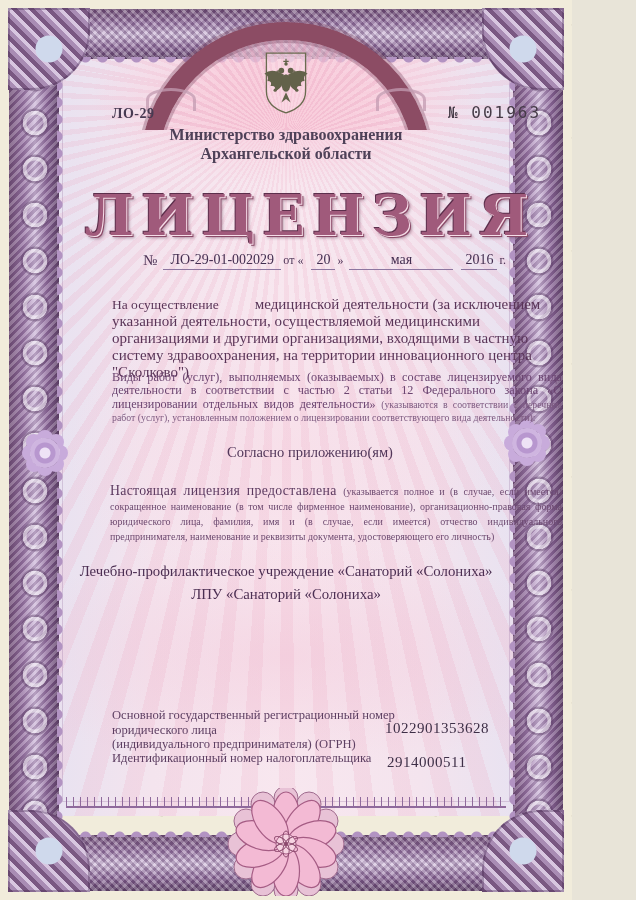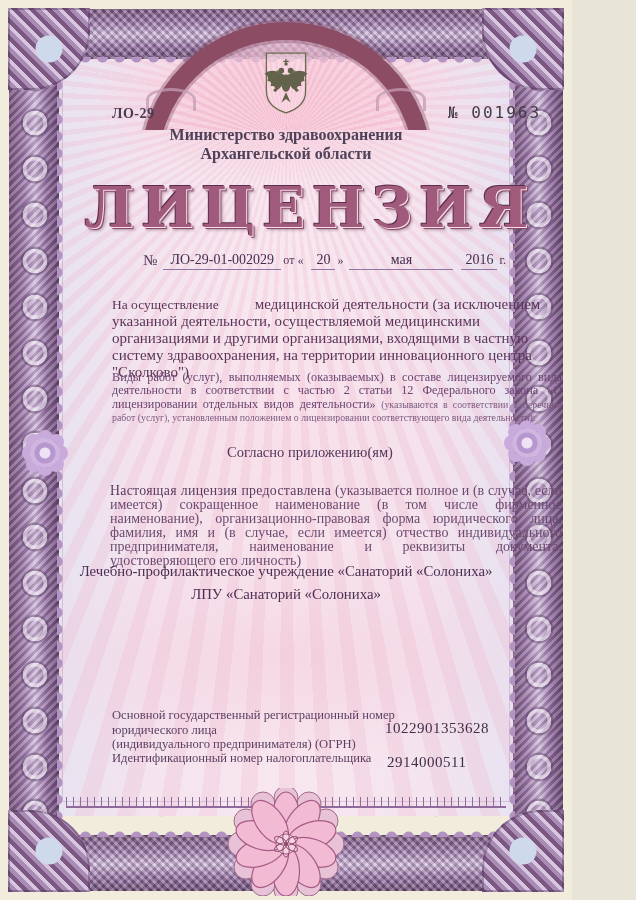--- a/index.html
+++ b/index.html
@@ -98,41 +98,41 @@
   
   .coa{position:absolute;left:50%;top:50px;transform:translateX(-50%);z-index:6;}
   
   .content{position:absolute;inset:0;z-index:6;color:#553a5c;}
   .content > div{position:absolute;}
   .form-code{left:112px;top:106px;font-size:14px;font-weight:700;letter-spacing:.5px;color:#473a52;}
   .serial{left:448px;top:103px;font-family:"DejaVu Sans Mono",monospace;font-size:16px;
     letter-spacing:2px;color:#453b47;}
   .ministry{top:125px;left:0;right:0;text-align:center;font-size:16px;line-height:19px;
     font-weight:700;color:#4e4158;}
-  .doc-title{top:174px;left:0;right:0;text-align:center;font-family:"DejaVu Serif",serif;
+  .doc-title{top:182px;left:0;right:0;text-align:center;font-family:"DejaVu Serif",serif;
     font-size:56px;font-weight:700;letter-spacing:7px;color:#a05a7b;
     text-shadow:1px 1px 0 #f6dde8, 2px 2px 0 #8a4a68, 3px 3px 3px rgba(96,48,76,.45), -1px -1px 0 #5c2f4c;padding-left:48px;}
   .numline{top:252px;left:143px;display:flex;align-items:flex-end;color:#4c3356;}
   .numline .lbl{font-size:12px;padding:0 2px 2px;}
   .numline .nosign{font-size:15px;padding-bottom:1px;margin-right:6px;}
   .numline .uval{border-bottom:1px solid #8d76a0;text-align:center;font-size:14px;
     padding-bottom:1px;color:#432e50;}
   .u-lic{width:118px;}
   .u-day{width:24px;margin-left:6px;}
   .u-month{width:104px;margin-left:4px;}
   .u-year{width:36px;margin-left:8px;}
   .activity{top:296px;left:112px;width:448px;font-size:15px;line-height:17px;color:#5a3558;}
   .activity .intro{font-size:13.5px;padding-right:36px;}
   .works{top:371px;left:112px;width:450px;font-size:12.2px;line-height:13.4px;
     text-align:justify;color:#6b4470;}
   .works .note{font-size:9.8px;color:#7d5a80;}
   .attach{top:444px;left:0;right:0;text-align:center;font-size:14.5px;color:#52375a;padding-left:48px;}
   .granted{top:483px;left:110px;width:452px;line-height:13px;text-align:justify;color:#5c3a60;}
   .granted .intro{font-size:13.8px;letter-spacing:.3px;}
-  .granted .note{font-size:14px;color:#6d4a70;}
+  .granted .note{font-size:10px;color:#6d4a70;}
   .org{top:560px;left:60px;right:60px;text-align:center;font-size:14.8px;line-height:23px;color:#4c2f53;}
   .ogrn-label{top:708px;left:112px;width:348px;font-size:12.6px;line-height:14.6px;color:#5d3f62;}
   .ogrn-value{top:720px;left:385px;font-size:15px;letter-spacing:.5px;color:#3e2f47;}
   .inn-label{top:751px;left:112px;font-size:12.6px;color:#5d3f62;}
   .inn-value{top:754px;left:387px;font-size:15px;letter-spacing:.5px;color:#3e2f47;}
 </style>
 </head>
 <body>
 
 <div class="paper">

